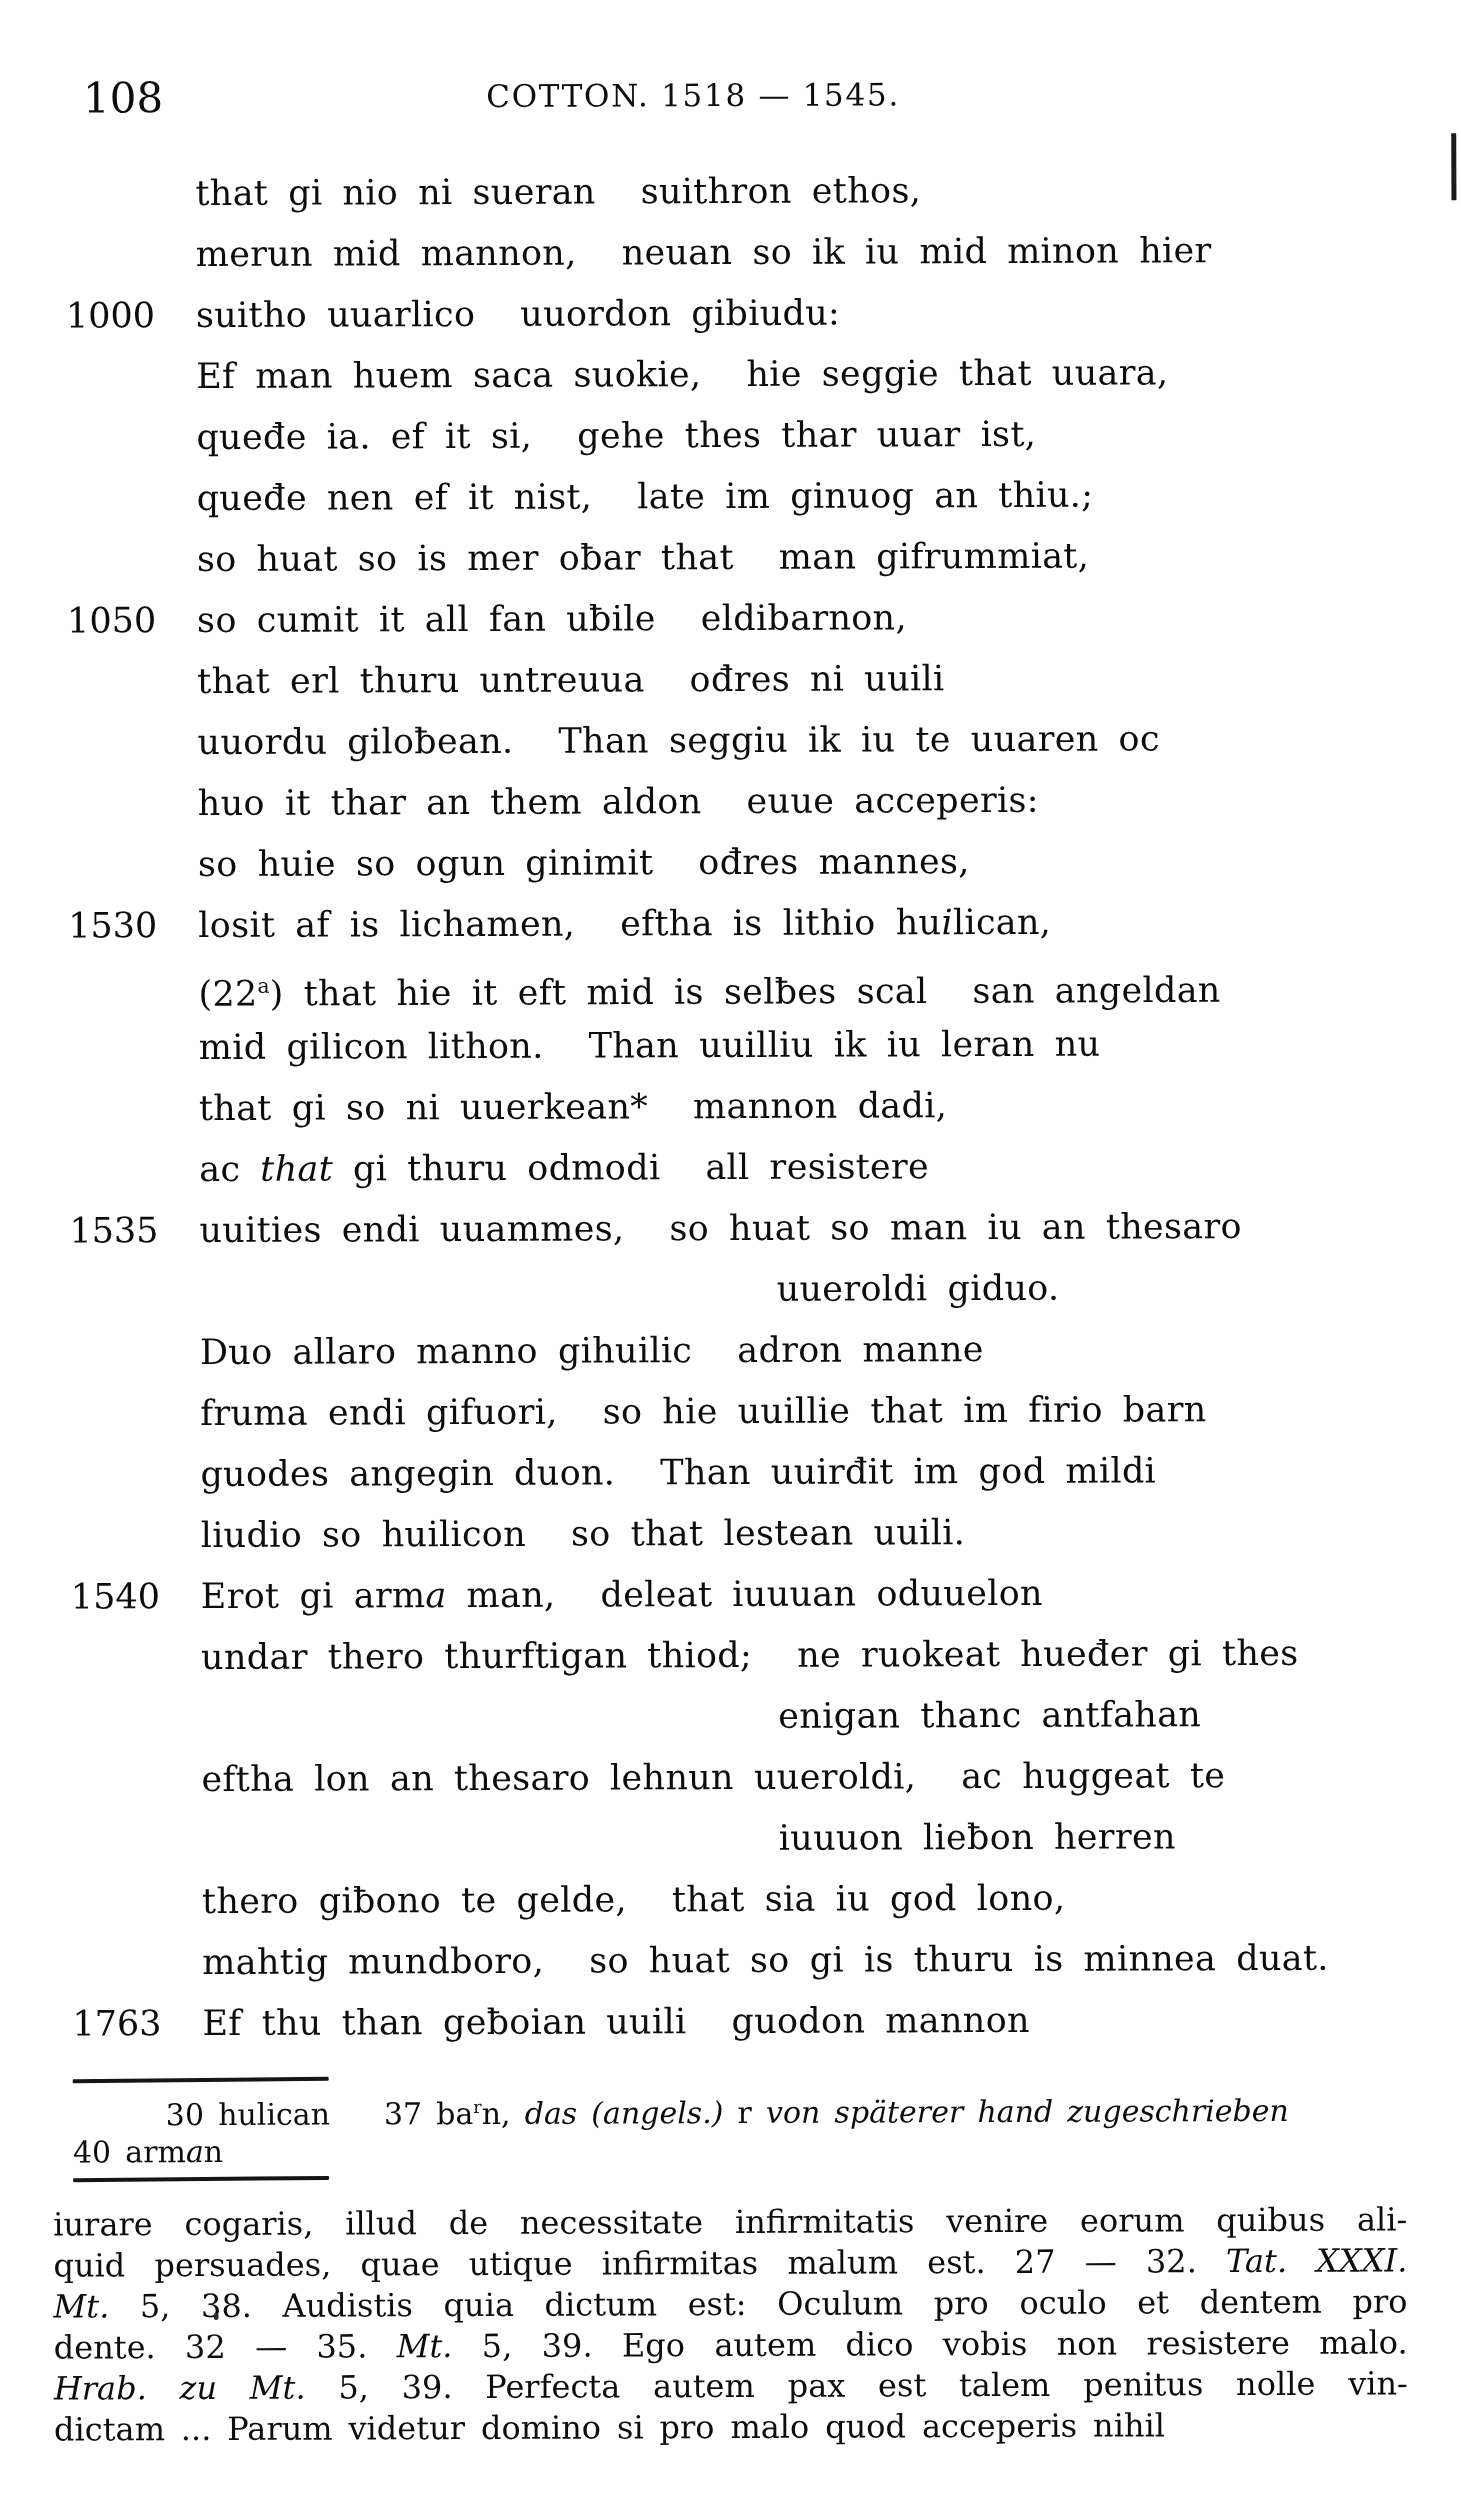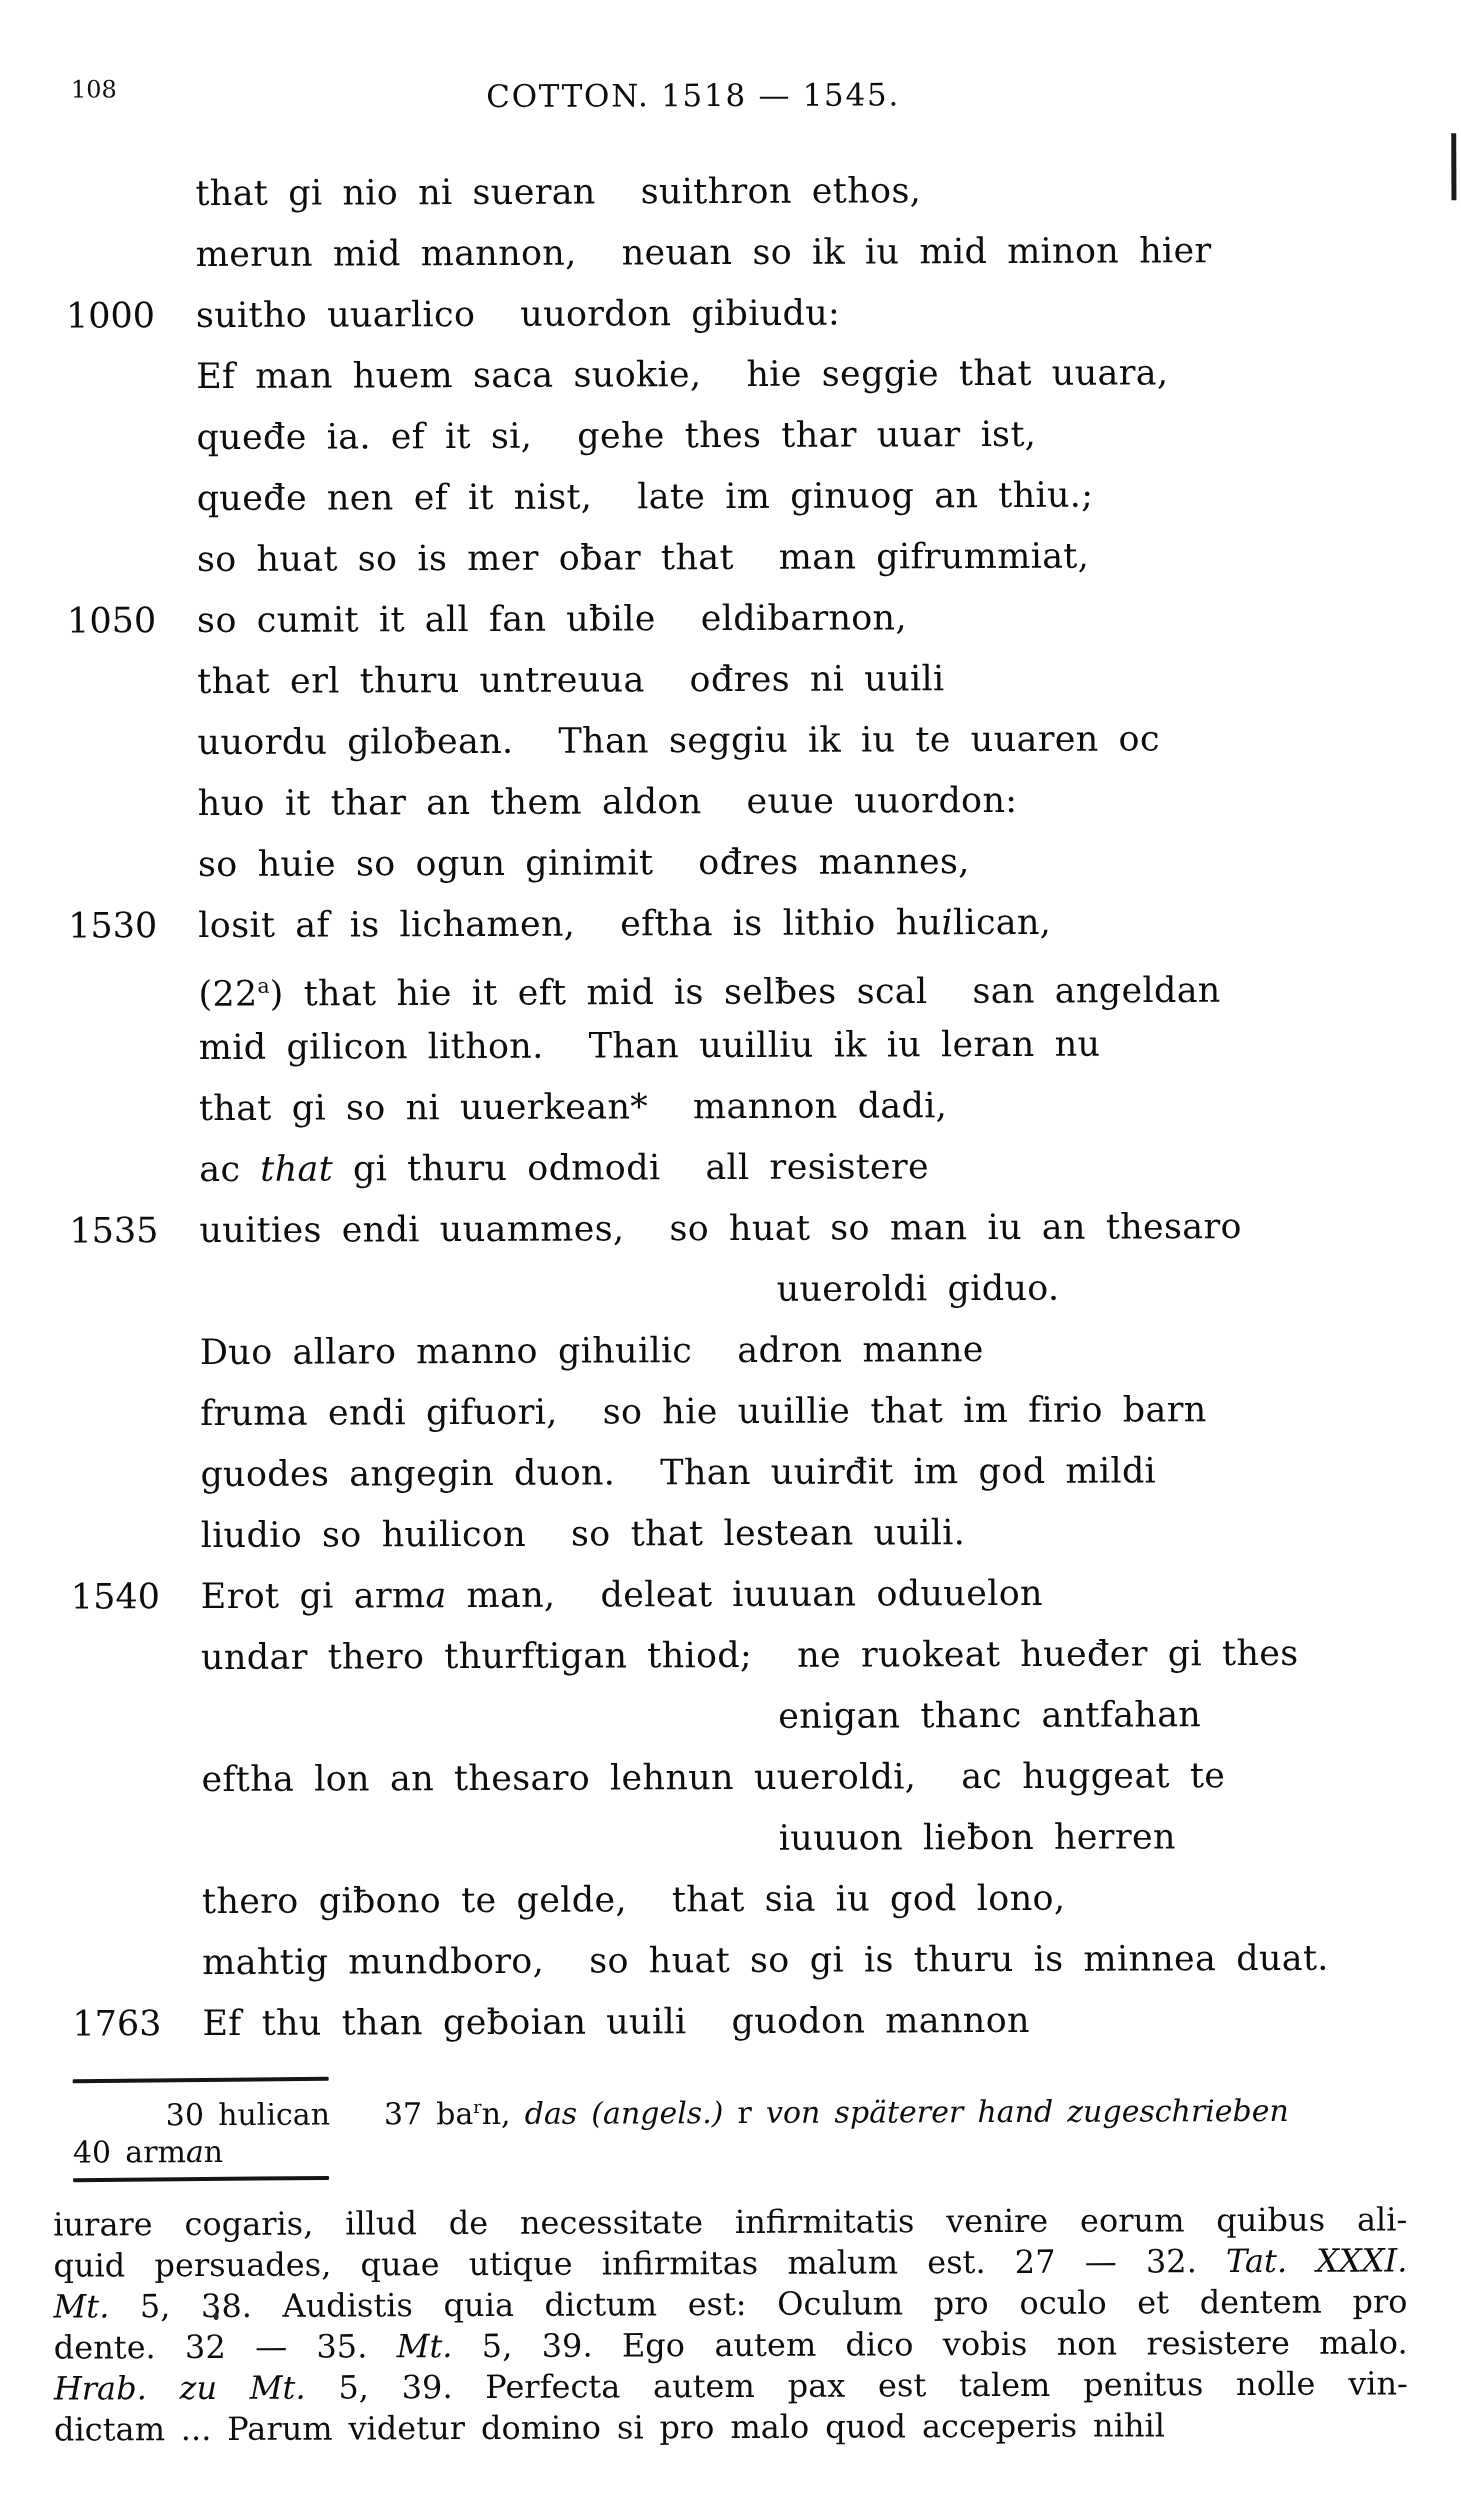--- a/index.html
+++ b/index.html
@@ -7,21 +7,21 @@
     width:1462px;height:2512px;
     background:#ffffff;
     font-family:"DejaVu Serif","Liberation Serif",serif;
     color:#0d0d0d;
     overflow:hidden;
   }
   .page{position:relative;width:1462px;height:2512px;background:#ffffff;}
   .skew{position:absolute;inset:0;transform:rotate(-0.22deg);transform-origin:50% 55%;}
 
   
-  .pagenum{position:absolute;top:75px;left:76px;font-size:24px;line-height:1;}
+  .pagenum{position:absolute;top:75px;left:88px;font-size:42px;line-height:1;}
   .running-title{
     position:absolute;top:80px;left:698px;transform:translateX(-50%);
     font-size:31px;line-height:1;letter-spacing:1.7px;white-space:nowrap;
   }
 
   
   .verse{position:absolute;top:161px;left:70px;width:1336px;}
   .vrow{display:flex;align-items:baseline;height:61px;line-height:61px;white-space:nowrap;}
   .vnum{flex:0 0 130px;font-size:35px;}
   .vtext{font-size:35px;word-spacing:8.6px;letter-spacing:0.3px;}
@@ -93,21 +93,21 @@
         <div class="vrow">
           <span class="vnum"></span>
           <span class="vtext"><span>that erl thuru untreuua</span><span class="hgap" style="width: 45px;"></span><span>ođres ni uuili</span></span>
         </div>
         <div class="vrow">
           <span class="vnum"></span>
           <span class="vtext"><span>uuordu giloƀean.</span><span class="hgap" style="width: 45px;"></span><span>Than seggiu ik iu te uuaren oc</span></span>
         </div>
         <div class="vrow">
           <span class="vnum"></span>
-          <span class="vtext"><span>huo it thar an them aldon</span><span class="hgap" style="width: 45px;"></span><span>euue uuordon:</span></span>
+          <span class="vtext"><span>huo it thar an them aldon</span><span class="hgap" style="width: 45px;"></span><span>euue acceperis:</span></span>
         </div>
         <div class="vrow">
           <span class="vnum"></span>
           <span class="vtext"><span>so huie so ogun ginimit</span><span class="hgap" style="width: 45px;"></span><span>ođres mannes,</span></span>
         </div>
         <div class="vrow">
           <span class="vnum">1530</span>
           <span class="vtext"><span>losit af is lichamen,</span><span class="hgap" style="width: 45px;"></span><span>eftha is lithio hu</span><span class="it">i</span><span>lican,</span></span>
         </div>
         <div class="vrow">

